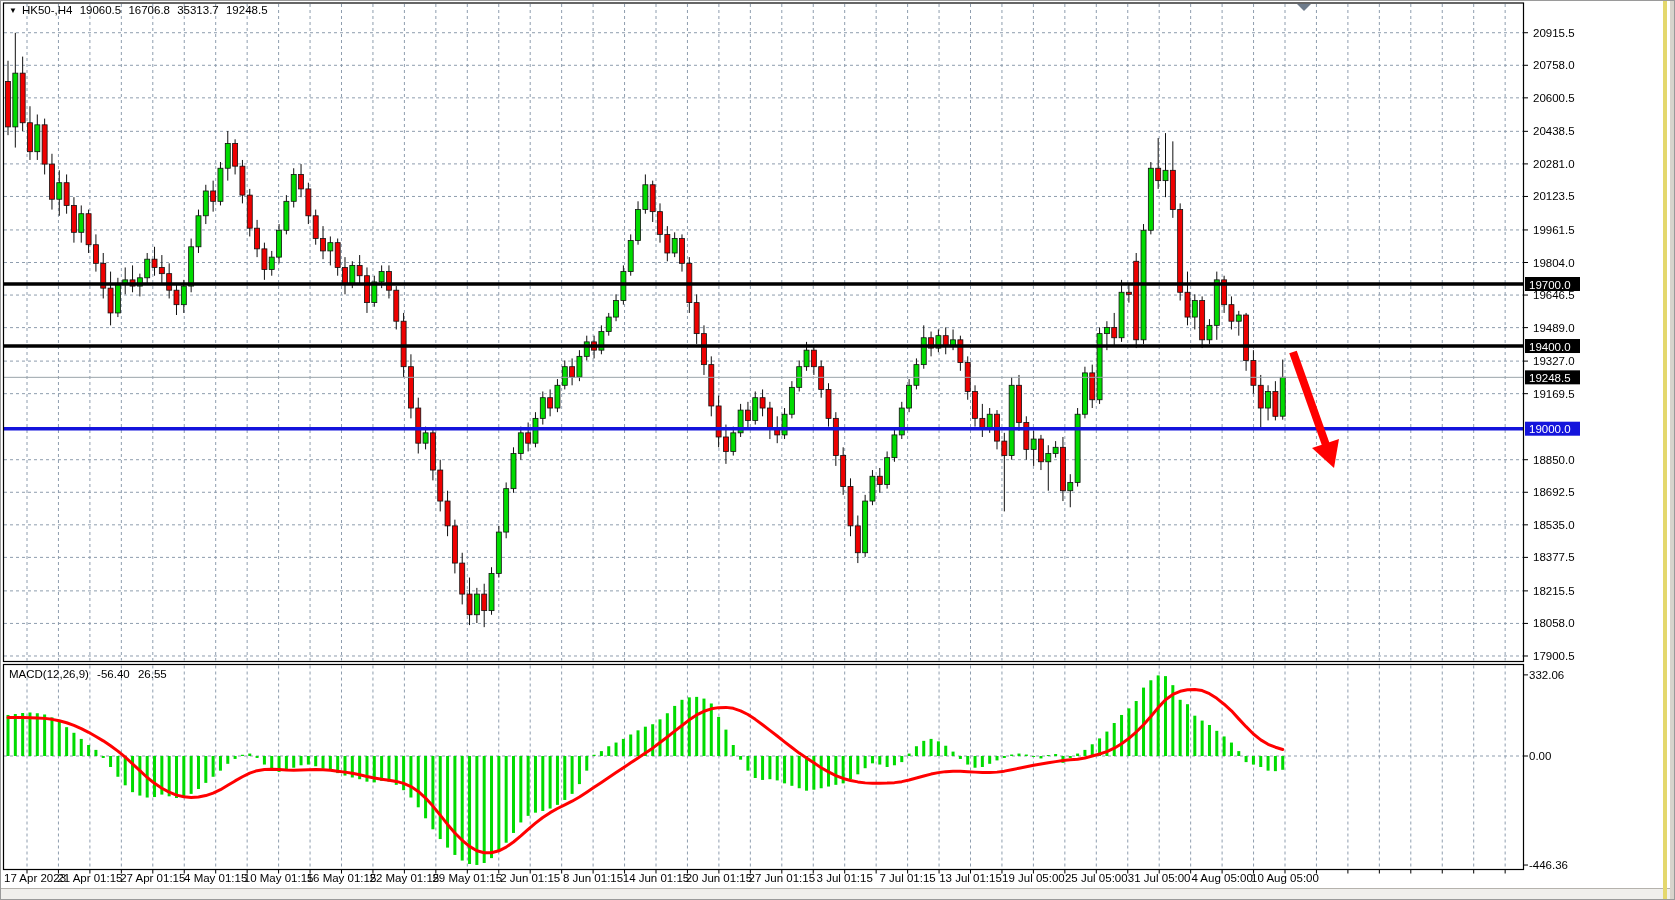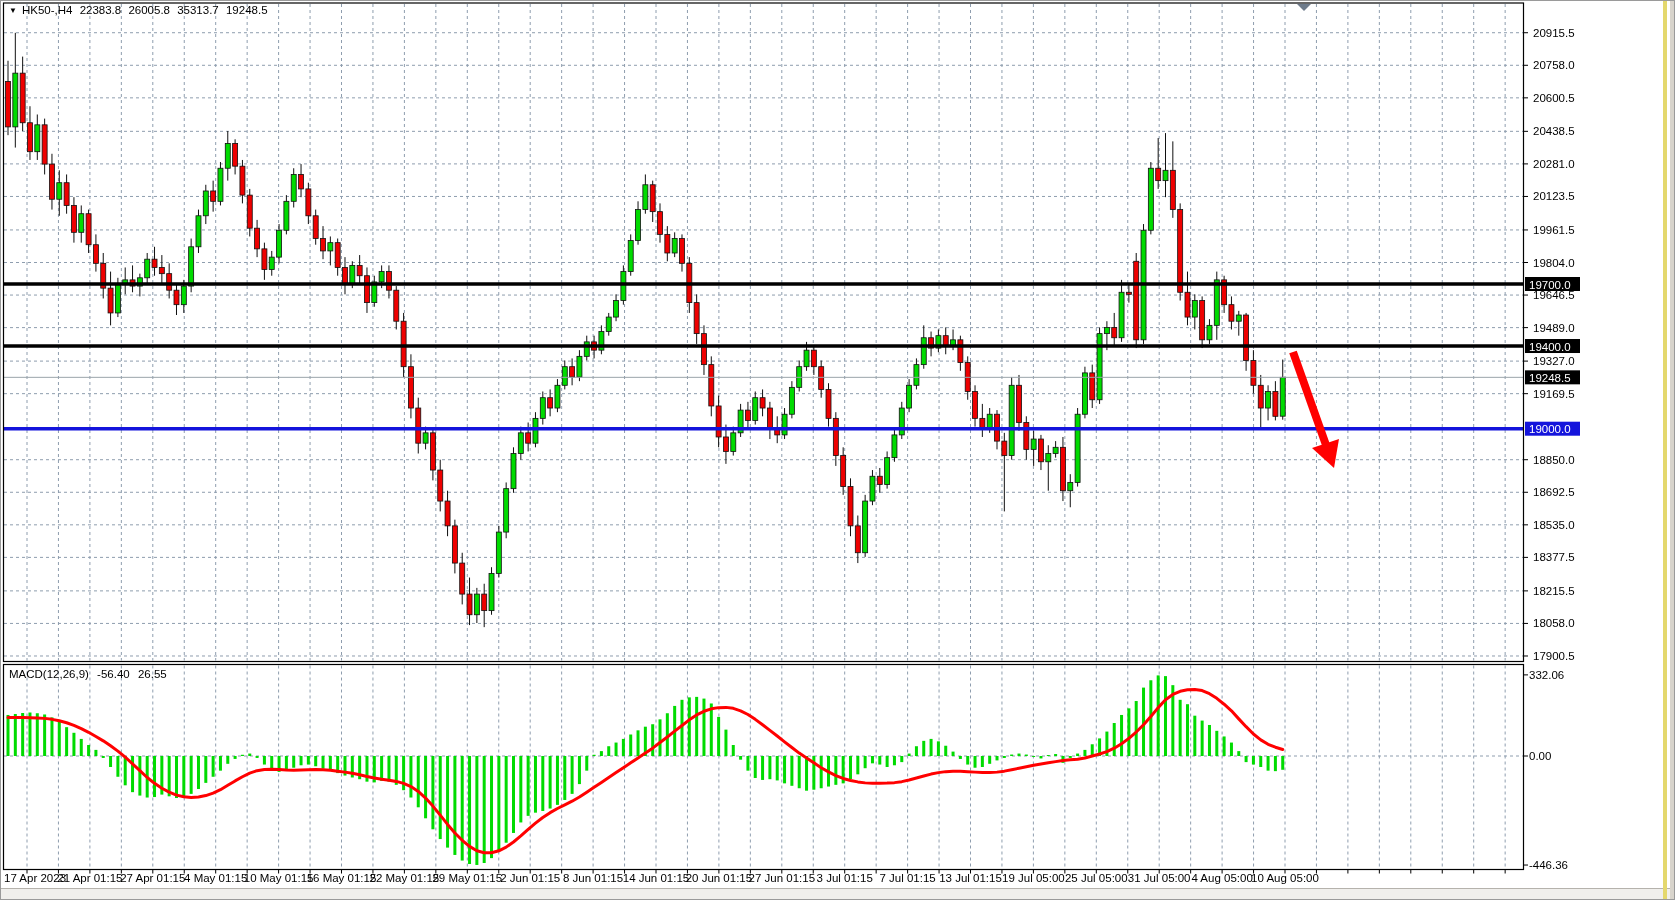--- a/index.html
+++ b/index.html
@@ -789,22 +789,22 @@
       <text x="1158.2" y="881" font-size="11.5px" fill="#000000" text-anchor="middle">31 Jul 05:00</text>
       <text x="1221.1" y="881" font-size="11.5px" fill="#000000" text-anchor="middle">4 Aug 05:00</text>
       <text x="1284" y="881" font-size="11.5px" fill="#000000" text-anchor="middle">10 Aug 05:00</text>
       <line x1="1292" y1="351" x2="1325" y2="444" stroke="#ff0000" stroke-width="8"></line>
       <polygon points="1333,467 1311,447 1338,438" fill="#ff0000"></polygon>
       <polygon points="1296,3 1310,3 1303,10" fill="#6e7b8b"></polygon>
     </svg>
 
   <div class="hdr">
     <span class="tri">▼</span><span>HK50-,H4</span>
-    <span>22383.8</span>
-    <span>26005.8</span>
+    <span>19060.5</span>
+    <span>16706.8</span>
     <span>35313.7</span>
     <span>19248.5</span>
   </div>
 
   <div class="macdhdr">
     <span>MACD(12,26,9)</span>
     <span>-56.40</span>
     <span>26.55</span>
   </div>
 

